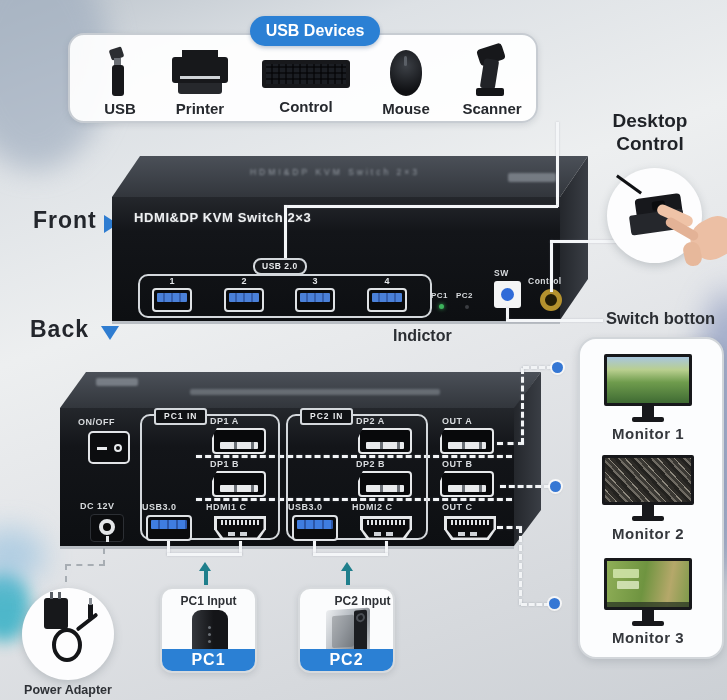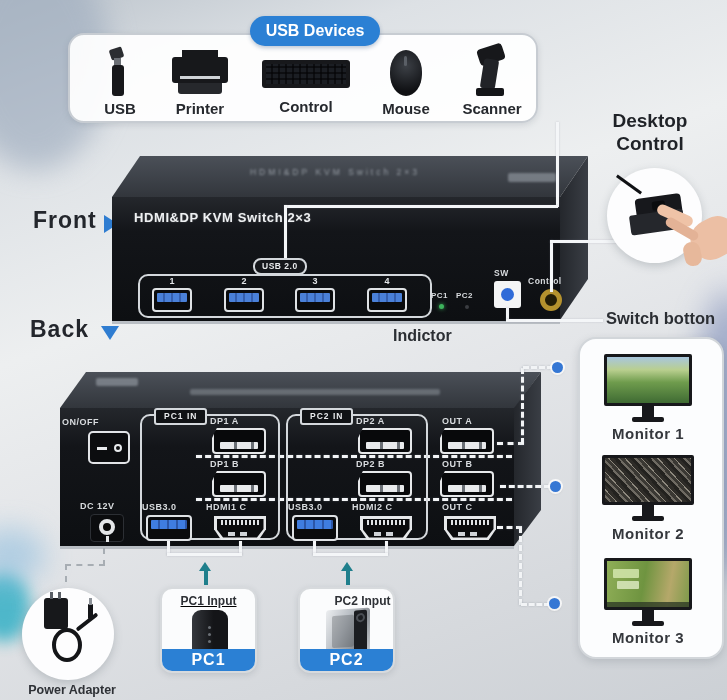--- a/index.html
+++ b/index.html
@@ -192,21 +192,21 @@
   <div class="abs face-top" style="left:60px;top:372px;width:481px;height:36px;clip-path:polygon(0px 36px,26px 0px,481px 0px,455px 36px);z-index:1;"></div>
   <div class="abs face-right" style="left:514px;top:372px;width:27px;height:174px;clip-path:polygon(0px 36px,27px 0px,27px 138px,0px 174px);z-index:1;"></div>
   <div class="abs face-front" style="left:60px;top:408px;width:454px;height:138px;z-index:1;"></div>
   <div class="abs baseline" style="left:60px;top:546px;width:454px;z-index:1;"></div>
   <div class="abs smudge" style="left:96px;top:378px;width:42px;height:8px;z-index:2;"></div>
   <div class="abs smudge" style="left:190px;top:389px;width:250px;height:6px;opacity:.45;z-index:2;"></div>
 
   <div class="abs dashH" style="left:196px;top:455px;width:316px;z-index:2;"></div>
   <div class="abs dashH" style="left:196px;top:498px;width:316px;z-index:2;"></div>
 
-  <div class="abs portlab" style="left:62px;top:417px;width:60px;z-index:3;">ON/OFF</div>
+  <div class="abs portlab" style="left:78px;top:417px;width:60px;z-index:3;">ON/OFF</div>
   <div class="abs" style="left:88px;top:431px;width:42px;height:33px;border:2.5px solid #e2e4e7;border-radius:5px;background:#0c0d0f;z-index:3;">
     <div class="abs" style="left:7px;top:14px;width:10px;height:3px;background:#e8eaec;"></div>
     <div class="abs" style="left:24px;top:11px;width:8px;height:8px;border:2px solid #e8eaec;border-radius:50%;"></div>
   </div>
 
   <div class="abs portlab" style="left:80px;top:501px;width:54px;z-index:3;">DC 12V</div>
   <div class="abs" style="left:90px;top:514px;width:34px;height:28px;background:#0b0c0e;border:1px solid #2c2f34;border-radius:4px;z-index:3;">
     <div class="abs" style="left:8px;top:4px;width:16px;height:16px;border:4px solid #e4e6e8;border-radius:50%;background:#0a0a0a;"></div>
     <div class="abs" style="left:15px;top:21px;width:3px;height:6px;background:#e4e6e8;"></div>
   </div>
@@ -311,36 +311,36 @@
 
   <div class="abs circlecard" style="left:22px;top:588px;width:92px;height:92px;z-index:2;">
     <div class="abs" style="left:22px;top:10px;width:24px;height:31px;background:#17181b;border-radius:3px;"></div>
     <div class="abs" style="left:28px;top:4px;width:3px;height:7px;background:#5a5f66;"></div>
     <div class="abs" style="left:36px;top:4px;width:3px;height:7px;background:#5a5f66;"></div>
     <div class="abs" style="left:30px;top:40px;width:30px;height:34px;border:4.5px solid #141518;border-radius:50%;"></div>
     <div class="abs" style="left:52px;top:32px;width:26px;height:4px;background:#141518;transform:rotate(-38deg);border-radius:2px;"></div>
     <div class="abs" style="left:66px;top:16px;width:5px;height:15px;background:#141518;border-radius:1px;"></div>
     <div class="abs" style="left:67px;top:10px;width:3px;height:7px;background:#8d9298;"></div>
   </div>
-  <div class="abs" style="left:20px;top:683px;width:96px;text-align:right;font-size:12.5px;font-weight:600;color:#2e3136;z-index:2;">Power Adapter</div>
+  <div class="abs" style="left:20px;top:683px;width:96px;text-align:center;font-size:12.5px;font-weight:600;color:#2e3136;z-index:2;">Power Adapter</div>
 
   <div class="abs wline" style="left:167px;top:541px;width:3px;height:14px;z-index:2;"></div>
   <div class="abs wline" style="left:239px;top:541px;width:3px;height:14px;z-index:2;"></div>
   <div class="abs wline" style="left:167px;top:553px;width:75px;height:3px;z-index:2;"></div>
 
   <div class="abs wline" style="left:313px;top:541px;width:3px;height:14px;z-index:2;"></div>
   <div class="abs wline" style="left:385px;top:541px;width:3px;height:14px;z-index:2;"></div>
   <div class="abs wline" style="left:313px;top:553px;width:75px;height:3px;z-index:2;"></div>
 
   <div class="abs uparrow-head" style="left:199px;top:562px;z-index:2;"></div>
   <div class="abs uparrow-stem" style="left:204px;top:570px;height:15px;z-index:2;"></div>
   <div class="abs uparrow-head" style="left:341px;top:562px;z-index:2;"></div>
   <div class="abs uparrow-stem" style="left:346px;top:570px;height:15px;z-index:2;"></div>
 
-  <div class="abs pccard" style="left:160px;top:587px;width:97px;height:86px;z-index:2;text-decoration:underline;">
+  <div class="abs pccard" style="left:160px;top:587px;width:97px;height:86px;z-index:2;">
     <div class="pccap" style="margin-top:5px;">PC1 Input</div>
     <div class="abs" style="left:30px;top:21px;width:36px;height:44px;background:linear-gradient(90deg,#34373c,#141518 60%);border-radius:9px 9px 5px 5px;">
       <div class="abs" style="left:16px;top:16px;width:3px;height:3px;border-radius:50%;background:#6a6f75;"></div>
       <div class="abs" style="left:16px;top:23px;width:3px;height:3px;border-radius:50%;background:#6a6f75;"></div>
       <div class="abs" style="left:16px;top:30px;width:3px;height:3px;border-radius:50%;background:#6a6f75;"></div>
     </div>
     <div class="pcbanner">PC1</div>
   </div>
 
   <div class="abs pccard" style="left:298px;top:587px;width:97px;height:86px;z-index:2;">

